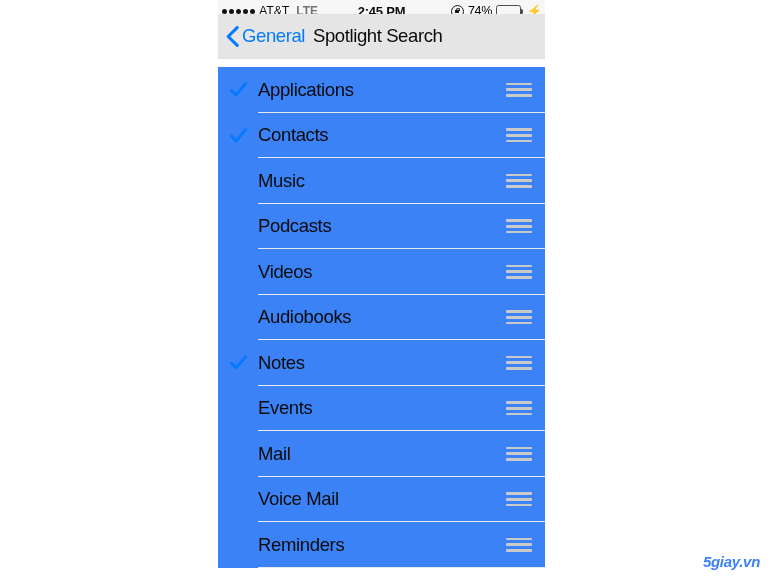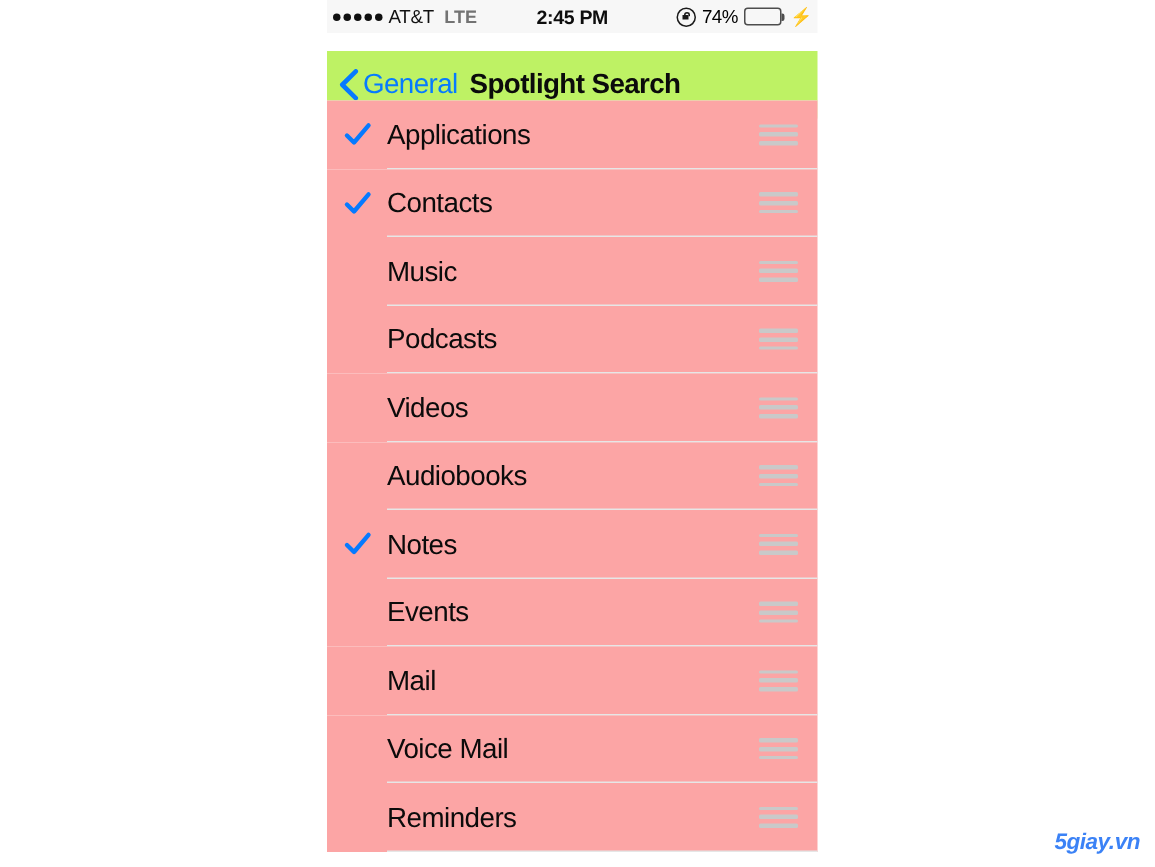--- a/index.html
+++ b/index.html
@@ -148,24 +148,24 @@
     font-size: 12px;
     color: #111;
     margin-left: 2px;
     line-height: 1;
   }
 
   
   #nav-bar {
     position: absolute;
     left: 0;
-    top: 34px;
+    top: 14px;
     width: 327px;
     height: 45px;
-    background: #bef264;
+    background: #e5e5e5;
     display: flex;
     align-items: center;
     border-bottom: 1px solid #e2e2e2;
     box-sizing: border-box;
   }
   #back-button {
     display: flex;
     align-items: center;
     margin-left: 8px;
     cursor: pointer;
@@ -177,37 +177,37 @@
     margin-right: 3px;
   }
   #back-label {
     color: #067aff;
     font-size: 18.5px;
     letter-spacing: -0.4px;
   }
   #nav-title {
     color: #0b0b0b;
     font-size: 18.5px;
-    font-weight: bold;
+    font-weight: normal;
     letter-spacing: -0.4px;
     margin-left: 8px;
   }
 
   
   #list {
     position: absolute;
     left: 0;
     top: 67px;
     width: 327px;
     background: #ffffff;
   }
   .row {
     position: relative;
     height: 45.5px;
-    background: #fca5a5;
+    background: #3b82f6;
     display: flex;
     align-items: center;
   }
   .row::after {
     content: "";
     position: absolute;
     left: 40px;
     right: 0px;
     bottom: 0;
     height: 1px;

